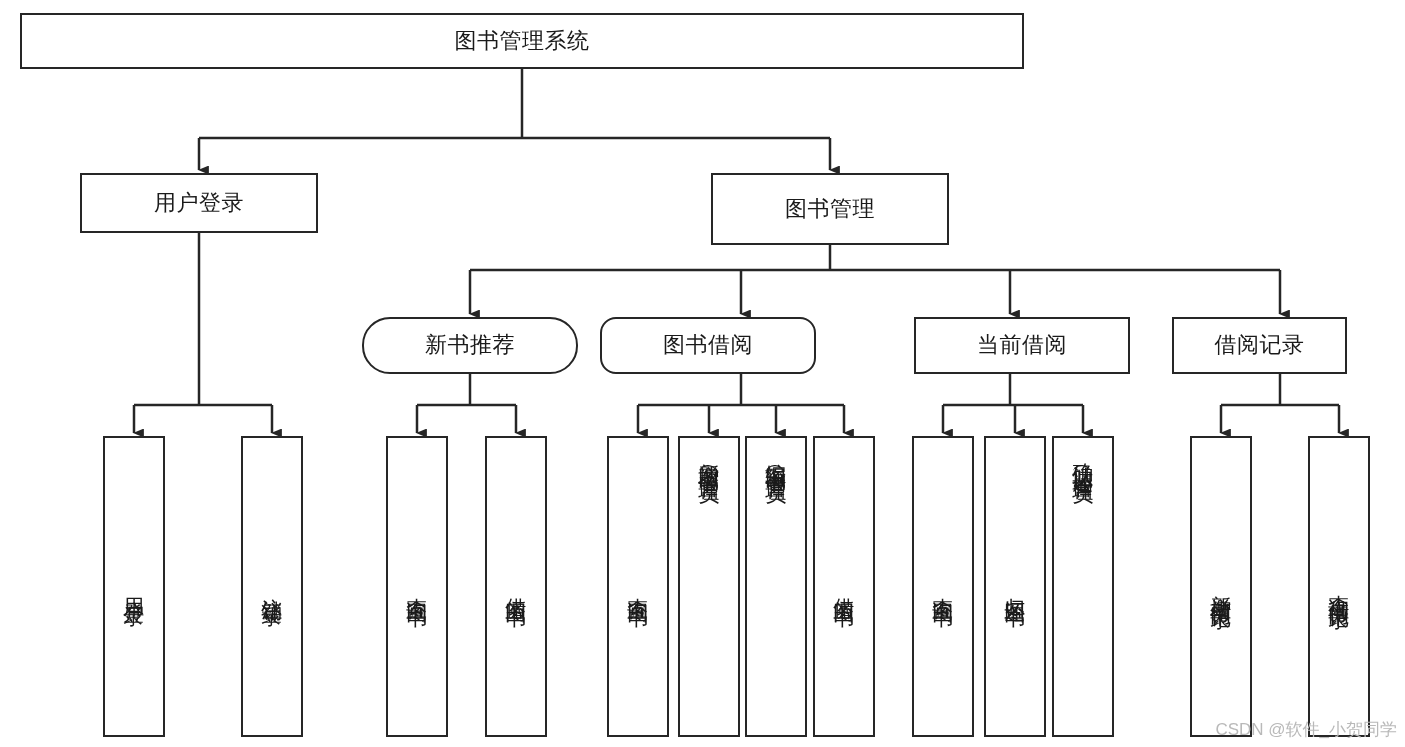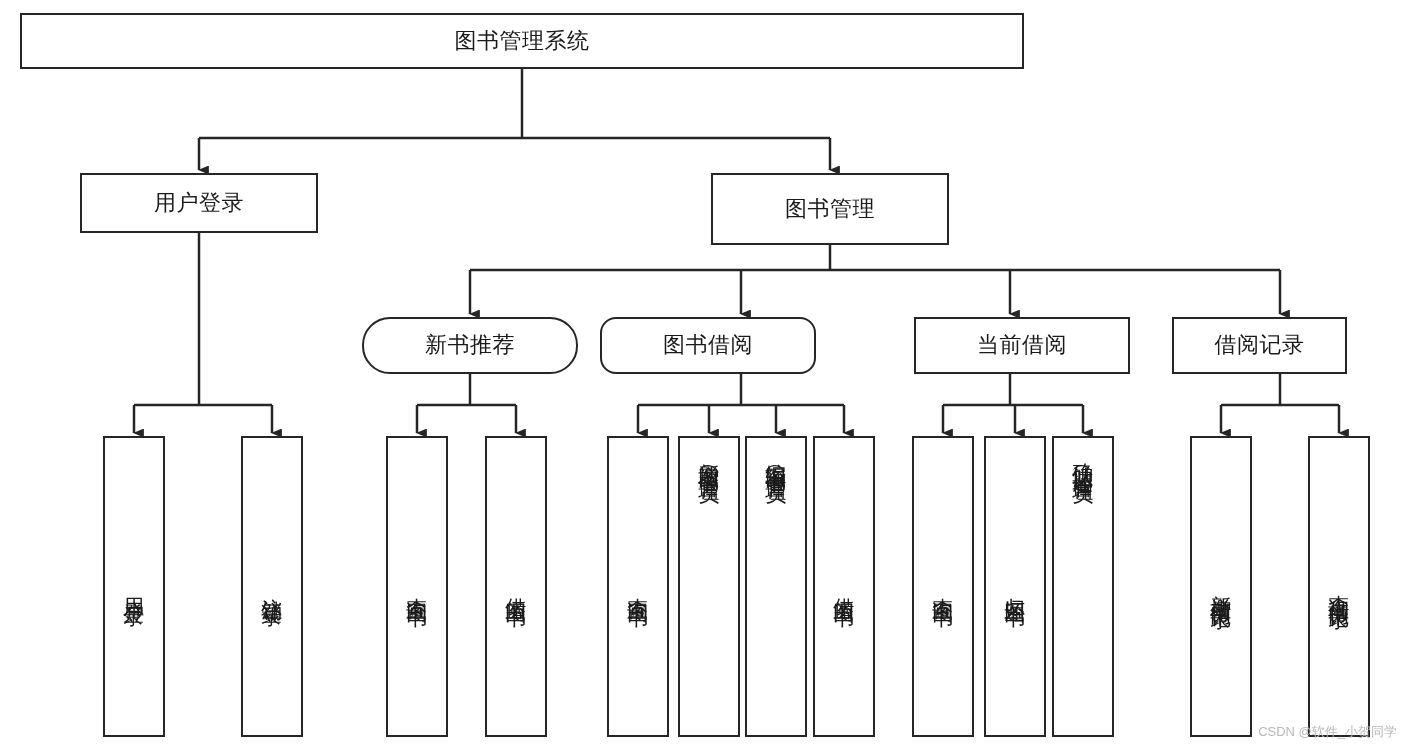--- a/index.html
+++ b/index.html
@@ -59,21 +59,21 @@
   }
   
   .node.vert.mid {
     align-items: center;
     padding-top: 0;
   }
   #watermark {
     position: absolute;
     right: 8px;
     bottom: 6px;
-    font-size: 13px;
+    font-size: 17px;
     color: #b9b9b9;
     white-space: pre;
     user-select: none;
   }
 </style>
 </head>
 <body>
 
 <div id="canvas">
 

